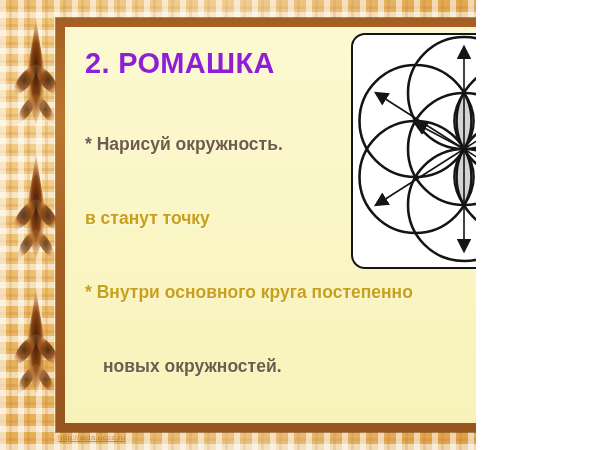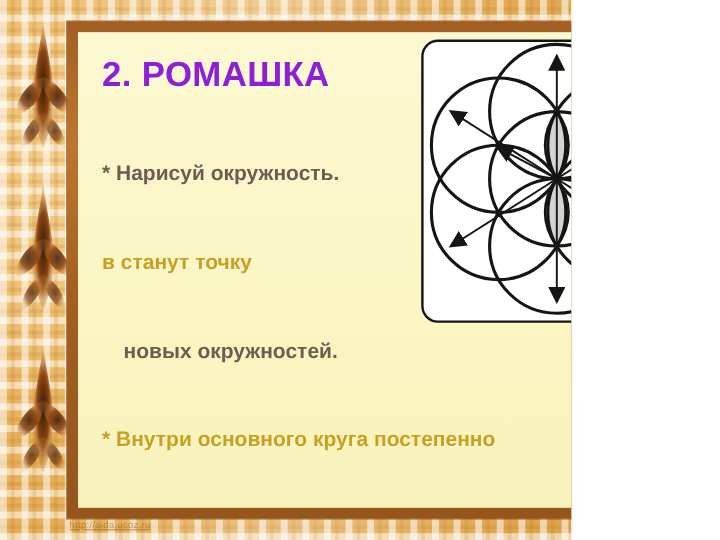--- a/index.html
+++ b/index.html
@@ -173,22 +173,22 @@
   </div>
 
   <div id="frame">
     <div id="panel">
 
       <div id="title">2. РОМАШКА</div>
 
       <div id="body-text">
         <div class="line brown">* Нарисуй окружность.</div>
         <div class="line gold">в станут точку</div>
+        <div class="line gold">* Внутри основного круга постепенно</div>
         <div class="line brown indent">новых окружностей.</div>
-        <div class="line gold">* Внутри основного круга постепенно</div>
       </div>
 
       <div id="diagram-card">
         <svg width="222" height="228" viewBox="0 0 222 228" xmlns="http://www.w3.org/2000/svg">
           <g fill="none" stroke="#151515" stroke-width="2.6">
 
             <circle cx="111" cy="114" r="56"></circle>
 
             <circle cx="111" cy="58" r="56"></circle>
             <circle cx="111" cy="170" r="56"></circle>

